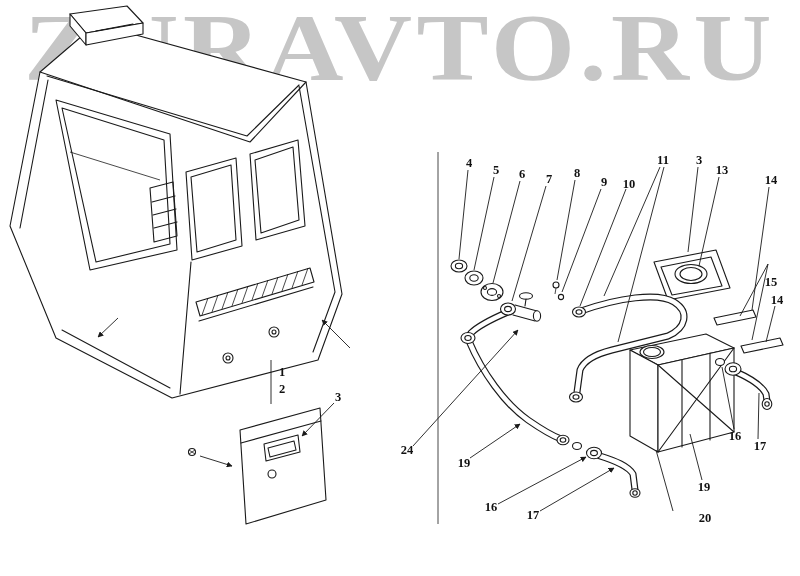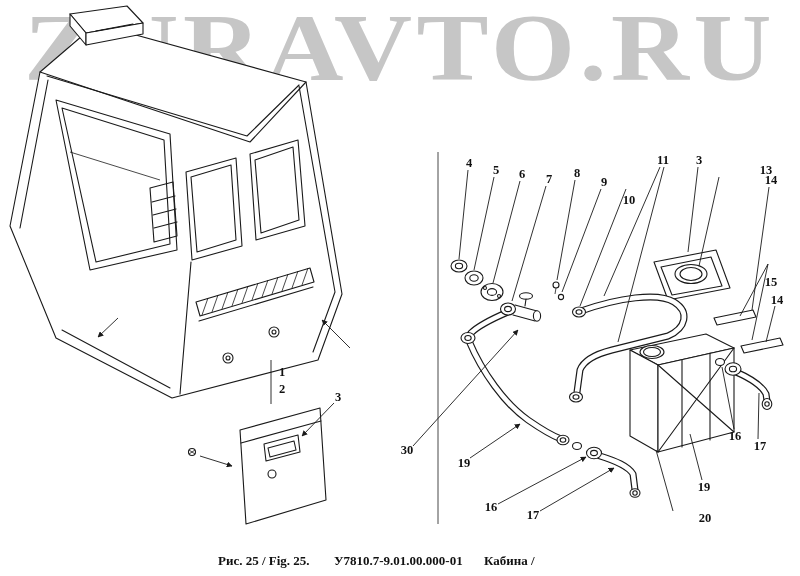--- a/index.html
+++ b/index.html
@@ -233,36 +233,31 @@
   <div>
       <span class="callout" style="left: 282px; top: 372px;">1</span>
       <span class="callout" style="left: 282px; top: 389px;">2</span>
       <span class="callout" style="left: 338px; top: 397px;">3</span>
       <span class="callout" style="left: 469px; top: 163px;">4</span>
       <span class="callout" style="left: 496px; top: 170px;">5</span>
       <span class="callout" style="left: 522px; top: 174px;">6</span>
       <span class="callout" style="left: 549px; top: 179px;">7</span>
       <span class="callout" style="left: 577px; top: 173px;">8</span>
       <span class="callout" style="left: 604px; top: 182px;">9</span>
-      <span class="callout" style="left: 629px; top: 200px;">10</span>
+      <span class="callout" style="left: 629px; top: 184px;">10</span>
       <span class="callout" style="left: 663px; top: 160px;">11</span>
       <span class="callout" style="left: 699px; top: 160px;">3</span>
-      <span class="callout" style="left: 722px; top: 170px; margin-left: 44px;">13</span>
+      <span class="callout" style="left: 722px; top: 170px;">13</span>
       <span class="callout" style="left: 771px; top: 180px;">14</span>
       <span class="callout" style="left: 771px; top: 258px; margin-top: 24px;">15</span>
       <span class="callout" style="left: 777px; top: 300px;">14</span>
       <span class="callout" style="left: 735px; top: 436px;">16</span>
       <span class="callout" style="left: 760px; top: 446px;">17</span>
       <span class="callout" style="left: 464px; top: 463px;">19</span>
       <span class="callout" style="left: 704px; top: 487px;">19</span>
       <span class="callout" style="left: 680px; top: 518px; margin-left: 25px;">20</span>
-      <span class="callout" style="left: 407px; top: 450px;">30</span>
+      <span class="callout" style="left: 407px; top: 450px;">24</span>
       <span class="callout" style="left: 491px; top: 507px;">16</span>
       <span class="callout" style="left: 533px; top: 515px;">17</span>
     </div>
 
-  <div class="caption">
-    <span class="cap-fig">Рис. 25 / Fig. 25.</span>
-    <span class="cap-num">У7810.7-9.01.00.000-01</span>
-    <span class="cap-title">Кабина /</span>
-  </div>
 
 </div>
 
 </body></html>

